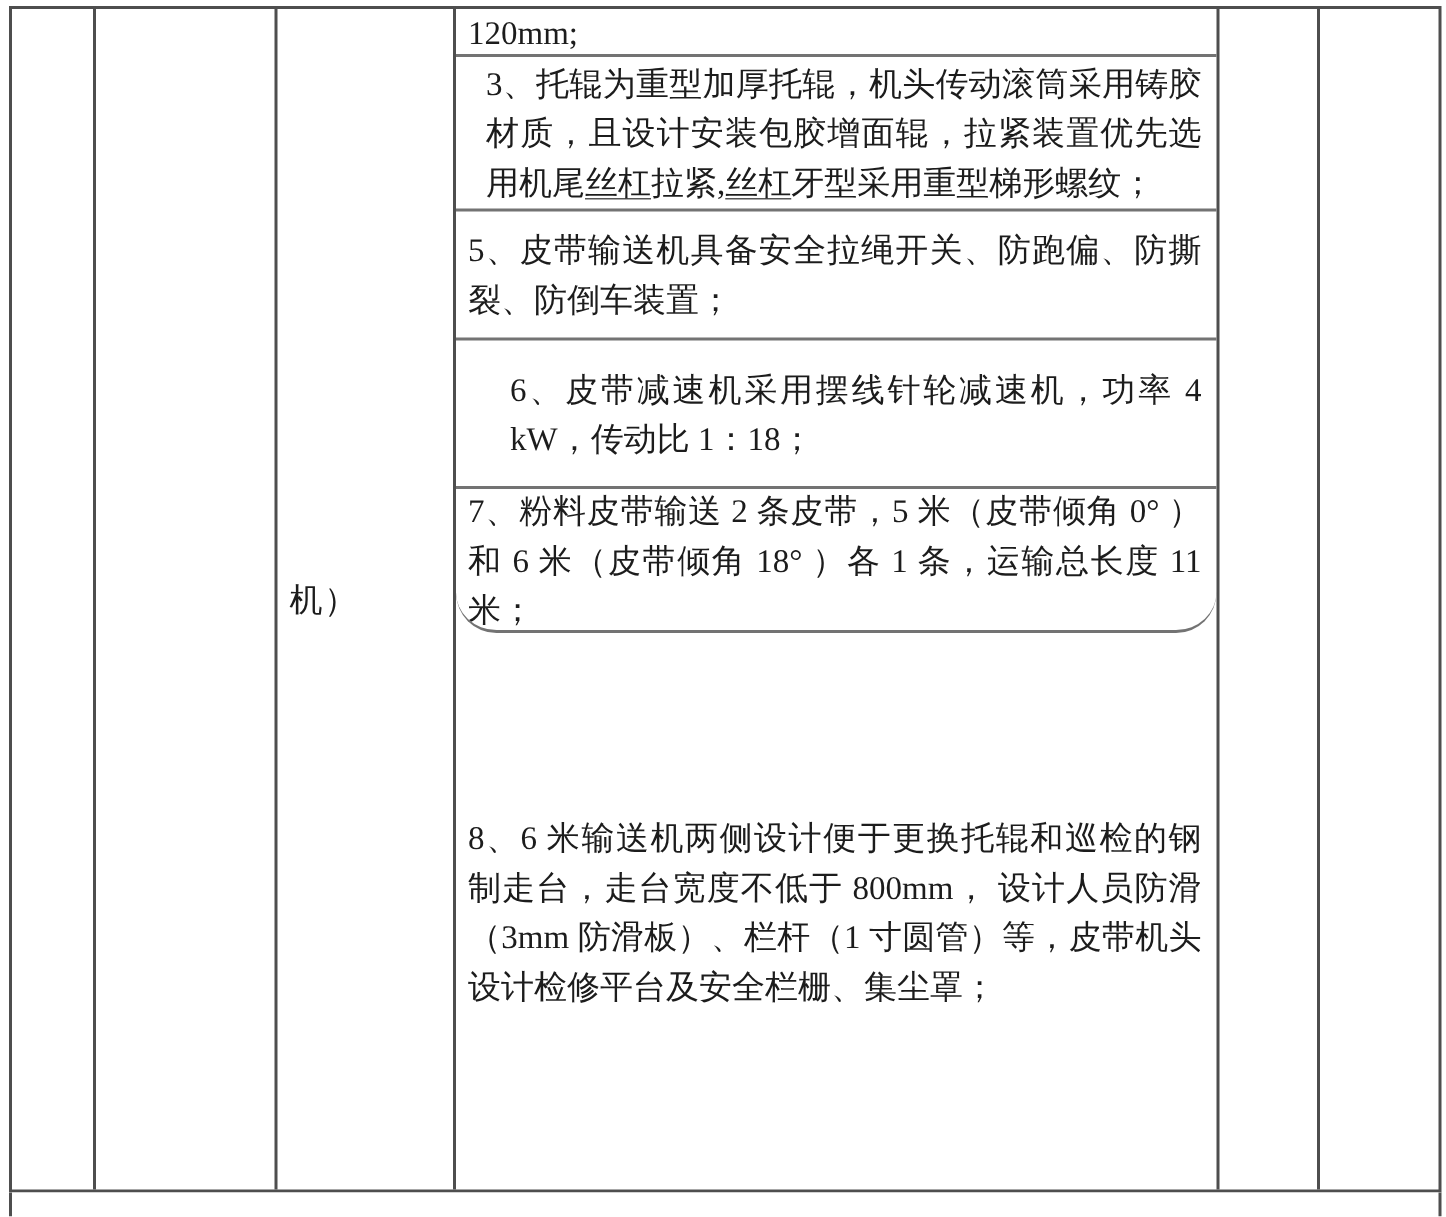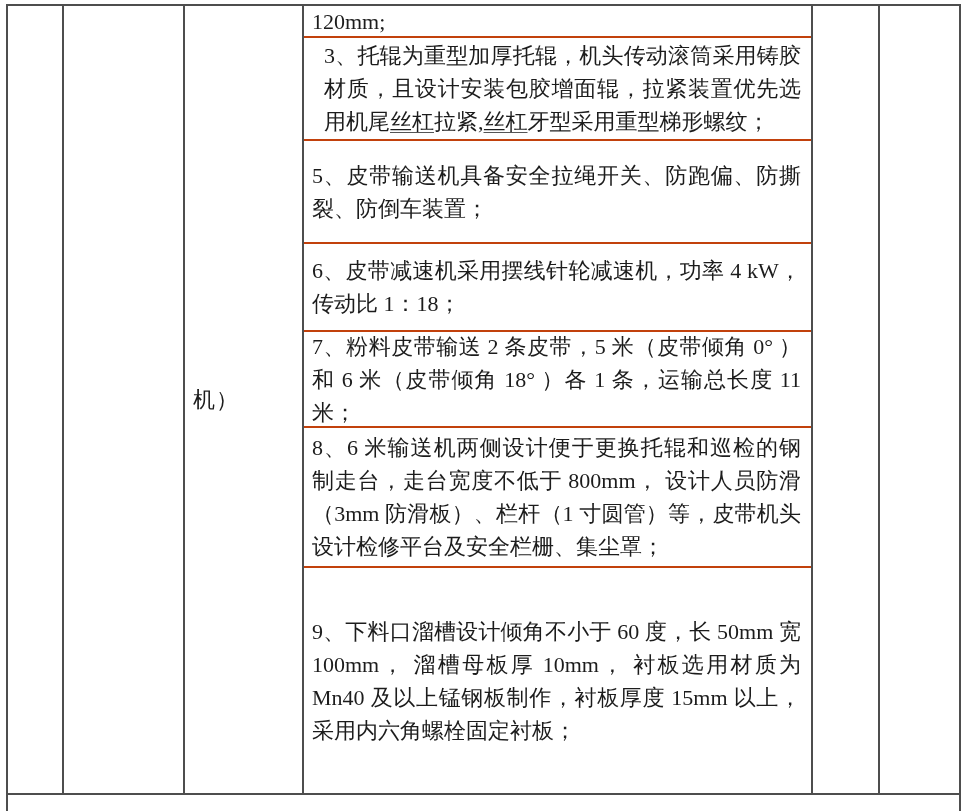--- a/index.html
+++ b/index.html
@@ -53,32 +53,32 @@
 
   .merged-label {
     font-size: 22px;
     line-height: 33px;
     padding-left: 8px;
     letter-spacing: 1px;
   }
 
   .mrow {
     box-sizing: border-box;
-    border-bottom: 2px solid #c2410c;
+    border-bottom: 2px solid #737373;
     display: flex;
     align-items: center;
     overflow: hidden;
   }
   .mrow:last-child { border-bottom: none; flex: 1; }
   .r-tail { height: 32px; }
   .r3 { height: 103px; padding-left: 12px; }
   .r4 { height: 100px; }
-  .r5 { height: 103px; }
-  .r6 { height: 88px; }
-  .r7 { height: 96px; }
+  .r5 { height: 86px; }
+  .r6 { height: 99px; padding-left: 28px; }
+  .r7 { height: 96px; border-radius: 27px; }
   .r8 { height: 140px; }
 
   .mrow p {
     margin: 0;
     width: 100%;
     box-sizing: border-box;
     padding: 0 10px 0 8px;
     font-size: 22px;
     line-height: 33px;
     text-align: justify;
@@ -141,23 +141,20 @@
       </div>
 
       <div class="mrow r7">
         <p>7、粉料皮带输送 2 条皮带，5 米（皮带倾角 0° ）和 6 米（皮带倾角 18° ）各 1 条，运输总长度 11 米；</p>
       </div>
 
       <div class="mrow r8">
         <p>8、6 米输送机两侧设计便于更换托辊和巡检的钢制走台，走台宽度不低于 800mm， 设计人员防滑（3mm 防滑板）、栏杆（1 寸圆管）等，皮带机头设计检修平台及安全栏栅、集尘罩；</p>
       </div>
 
-      <div class="mrow r9">
-        <p>9、下料口溜槽设计倾角不小于 60 度，长 50mm 宽 100mm， 溜槽母板厚 10mm， 衬板选用材质为 Mn40 及以上锰钢板制作，衬板厚度 15mm 以上，采用内六角螺栓固定衬板；</p>
-      </div>
 
     </div>
 
     <div class="col col-5"></div>
 
     <div class="col col-6"></div>
 
   </div>
 
   <div class="footer-row"></div>

